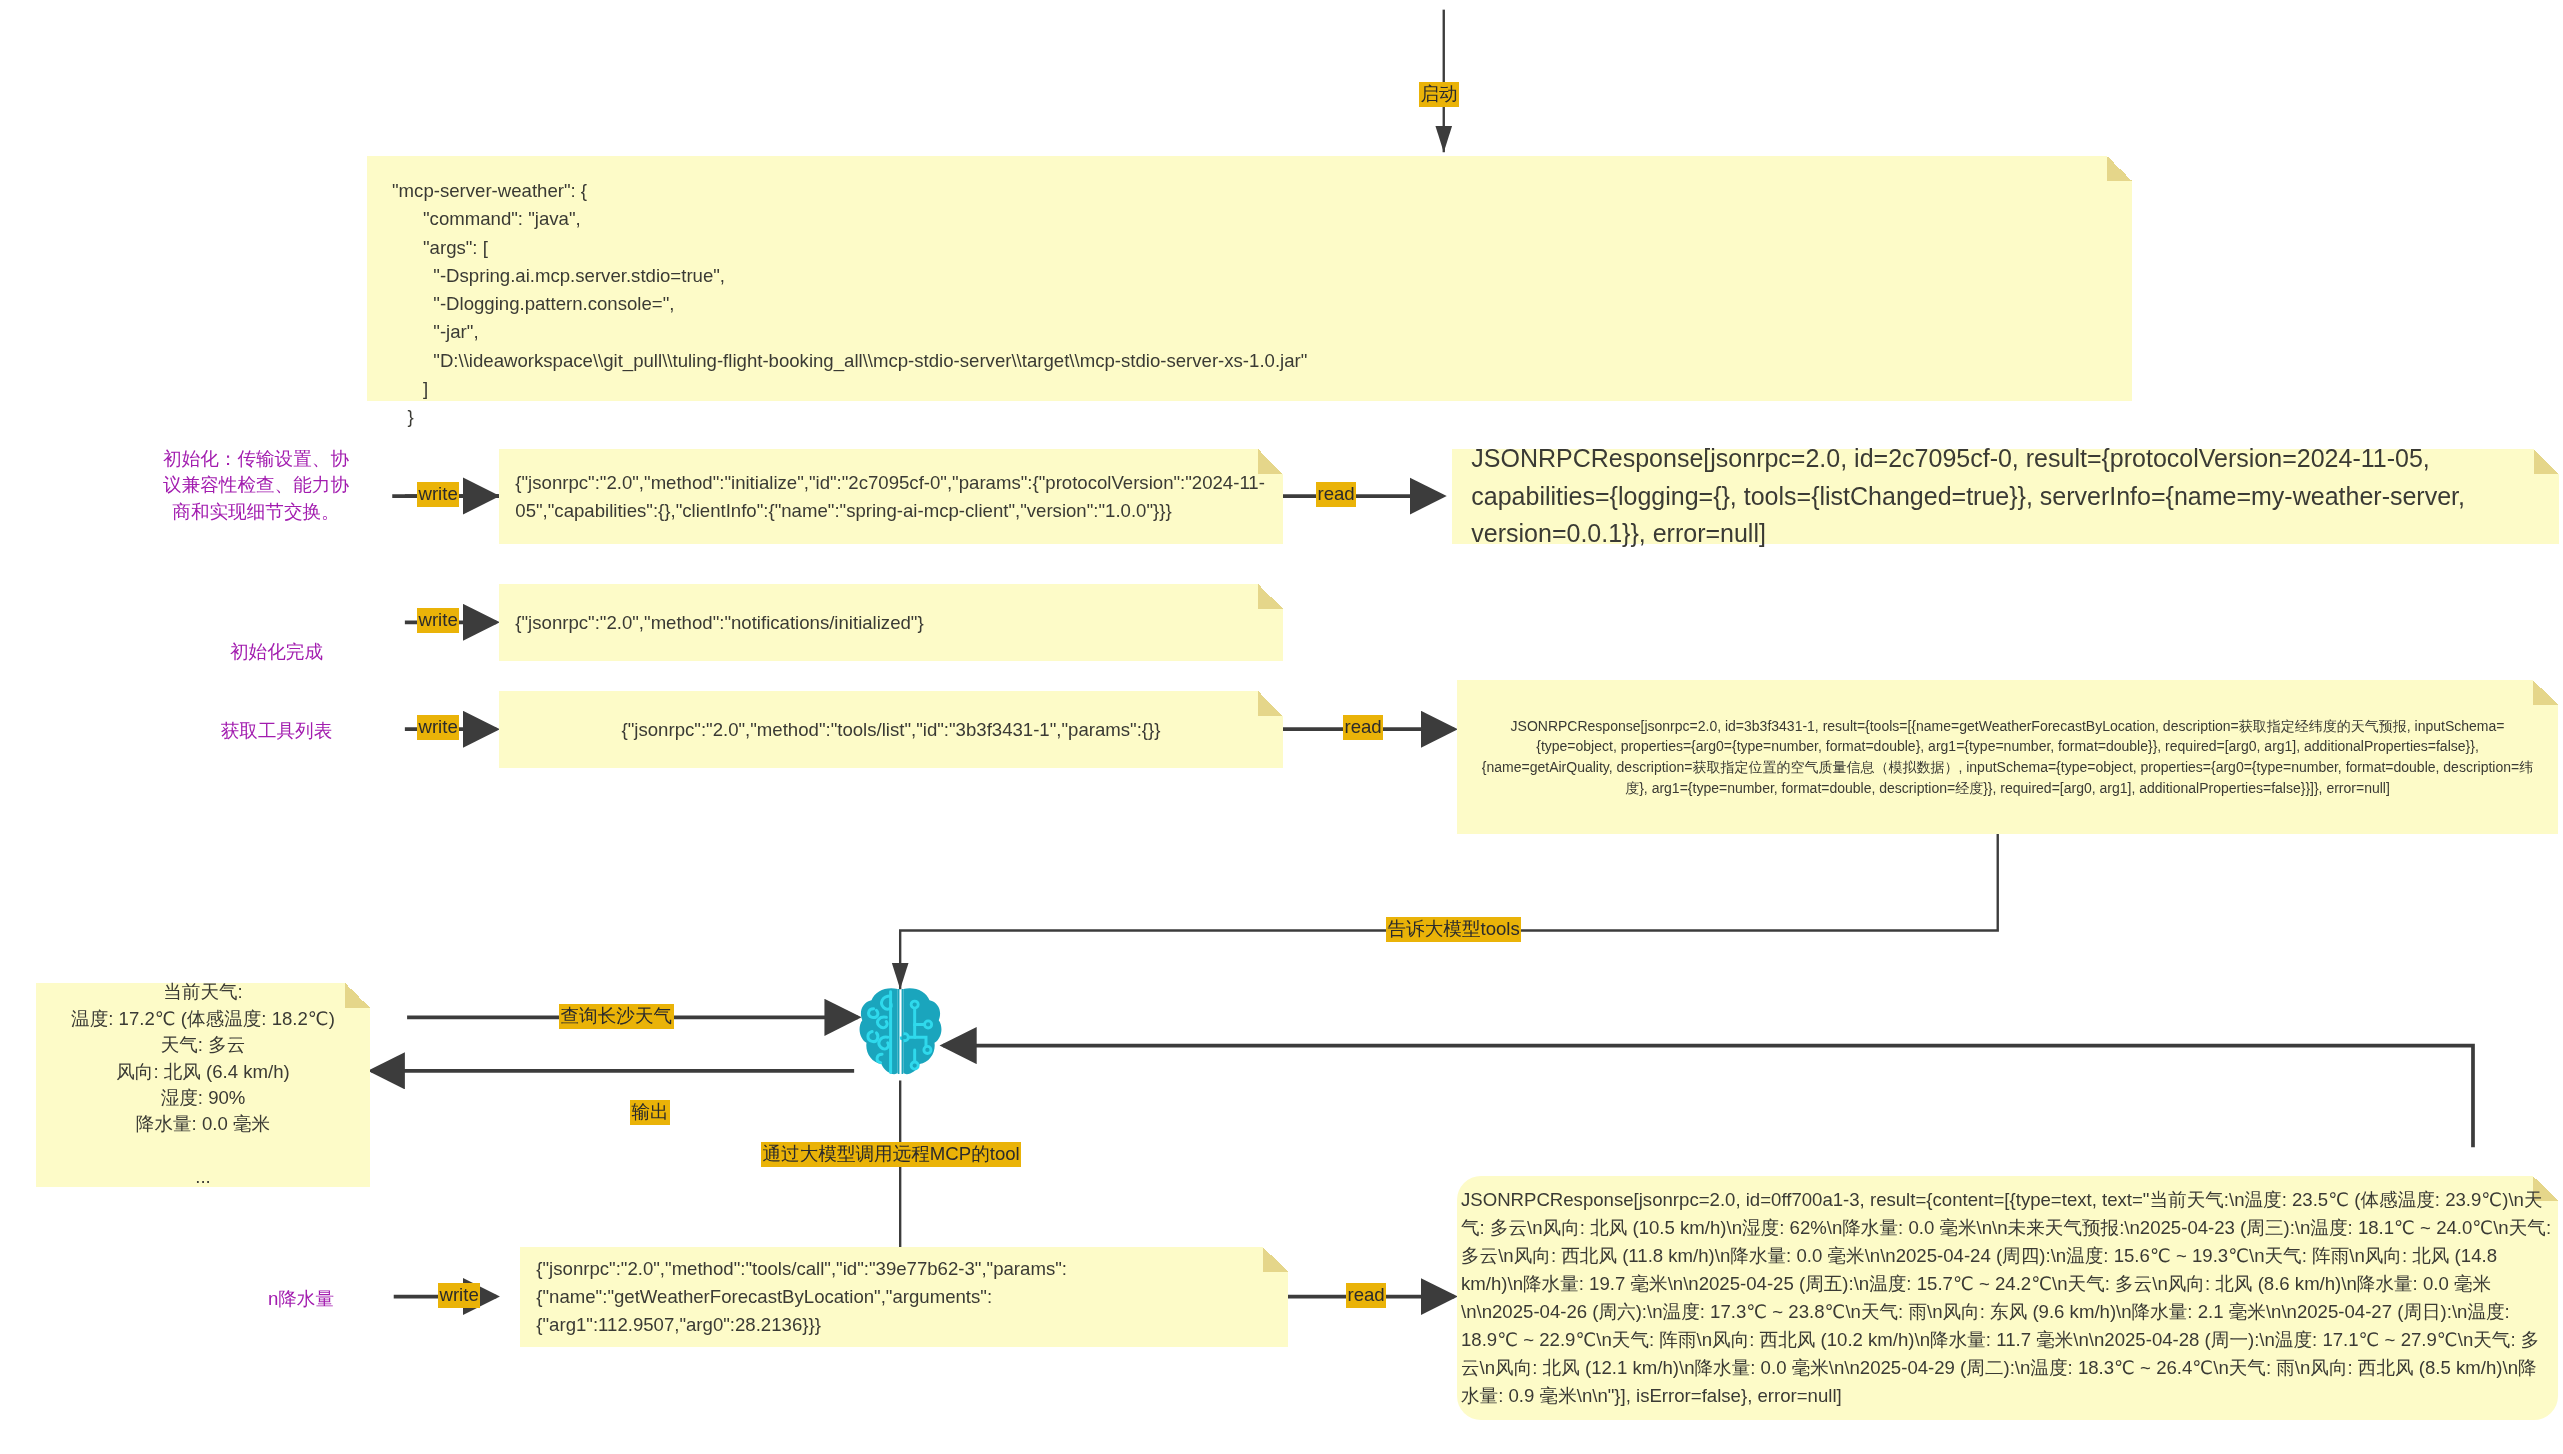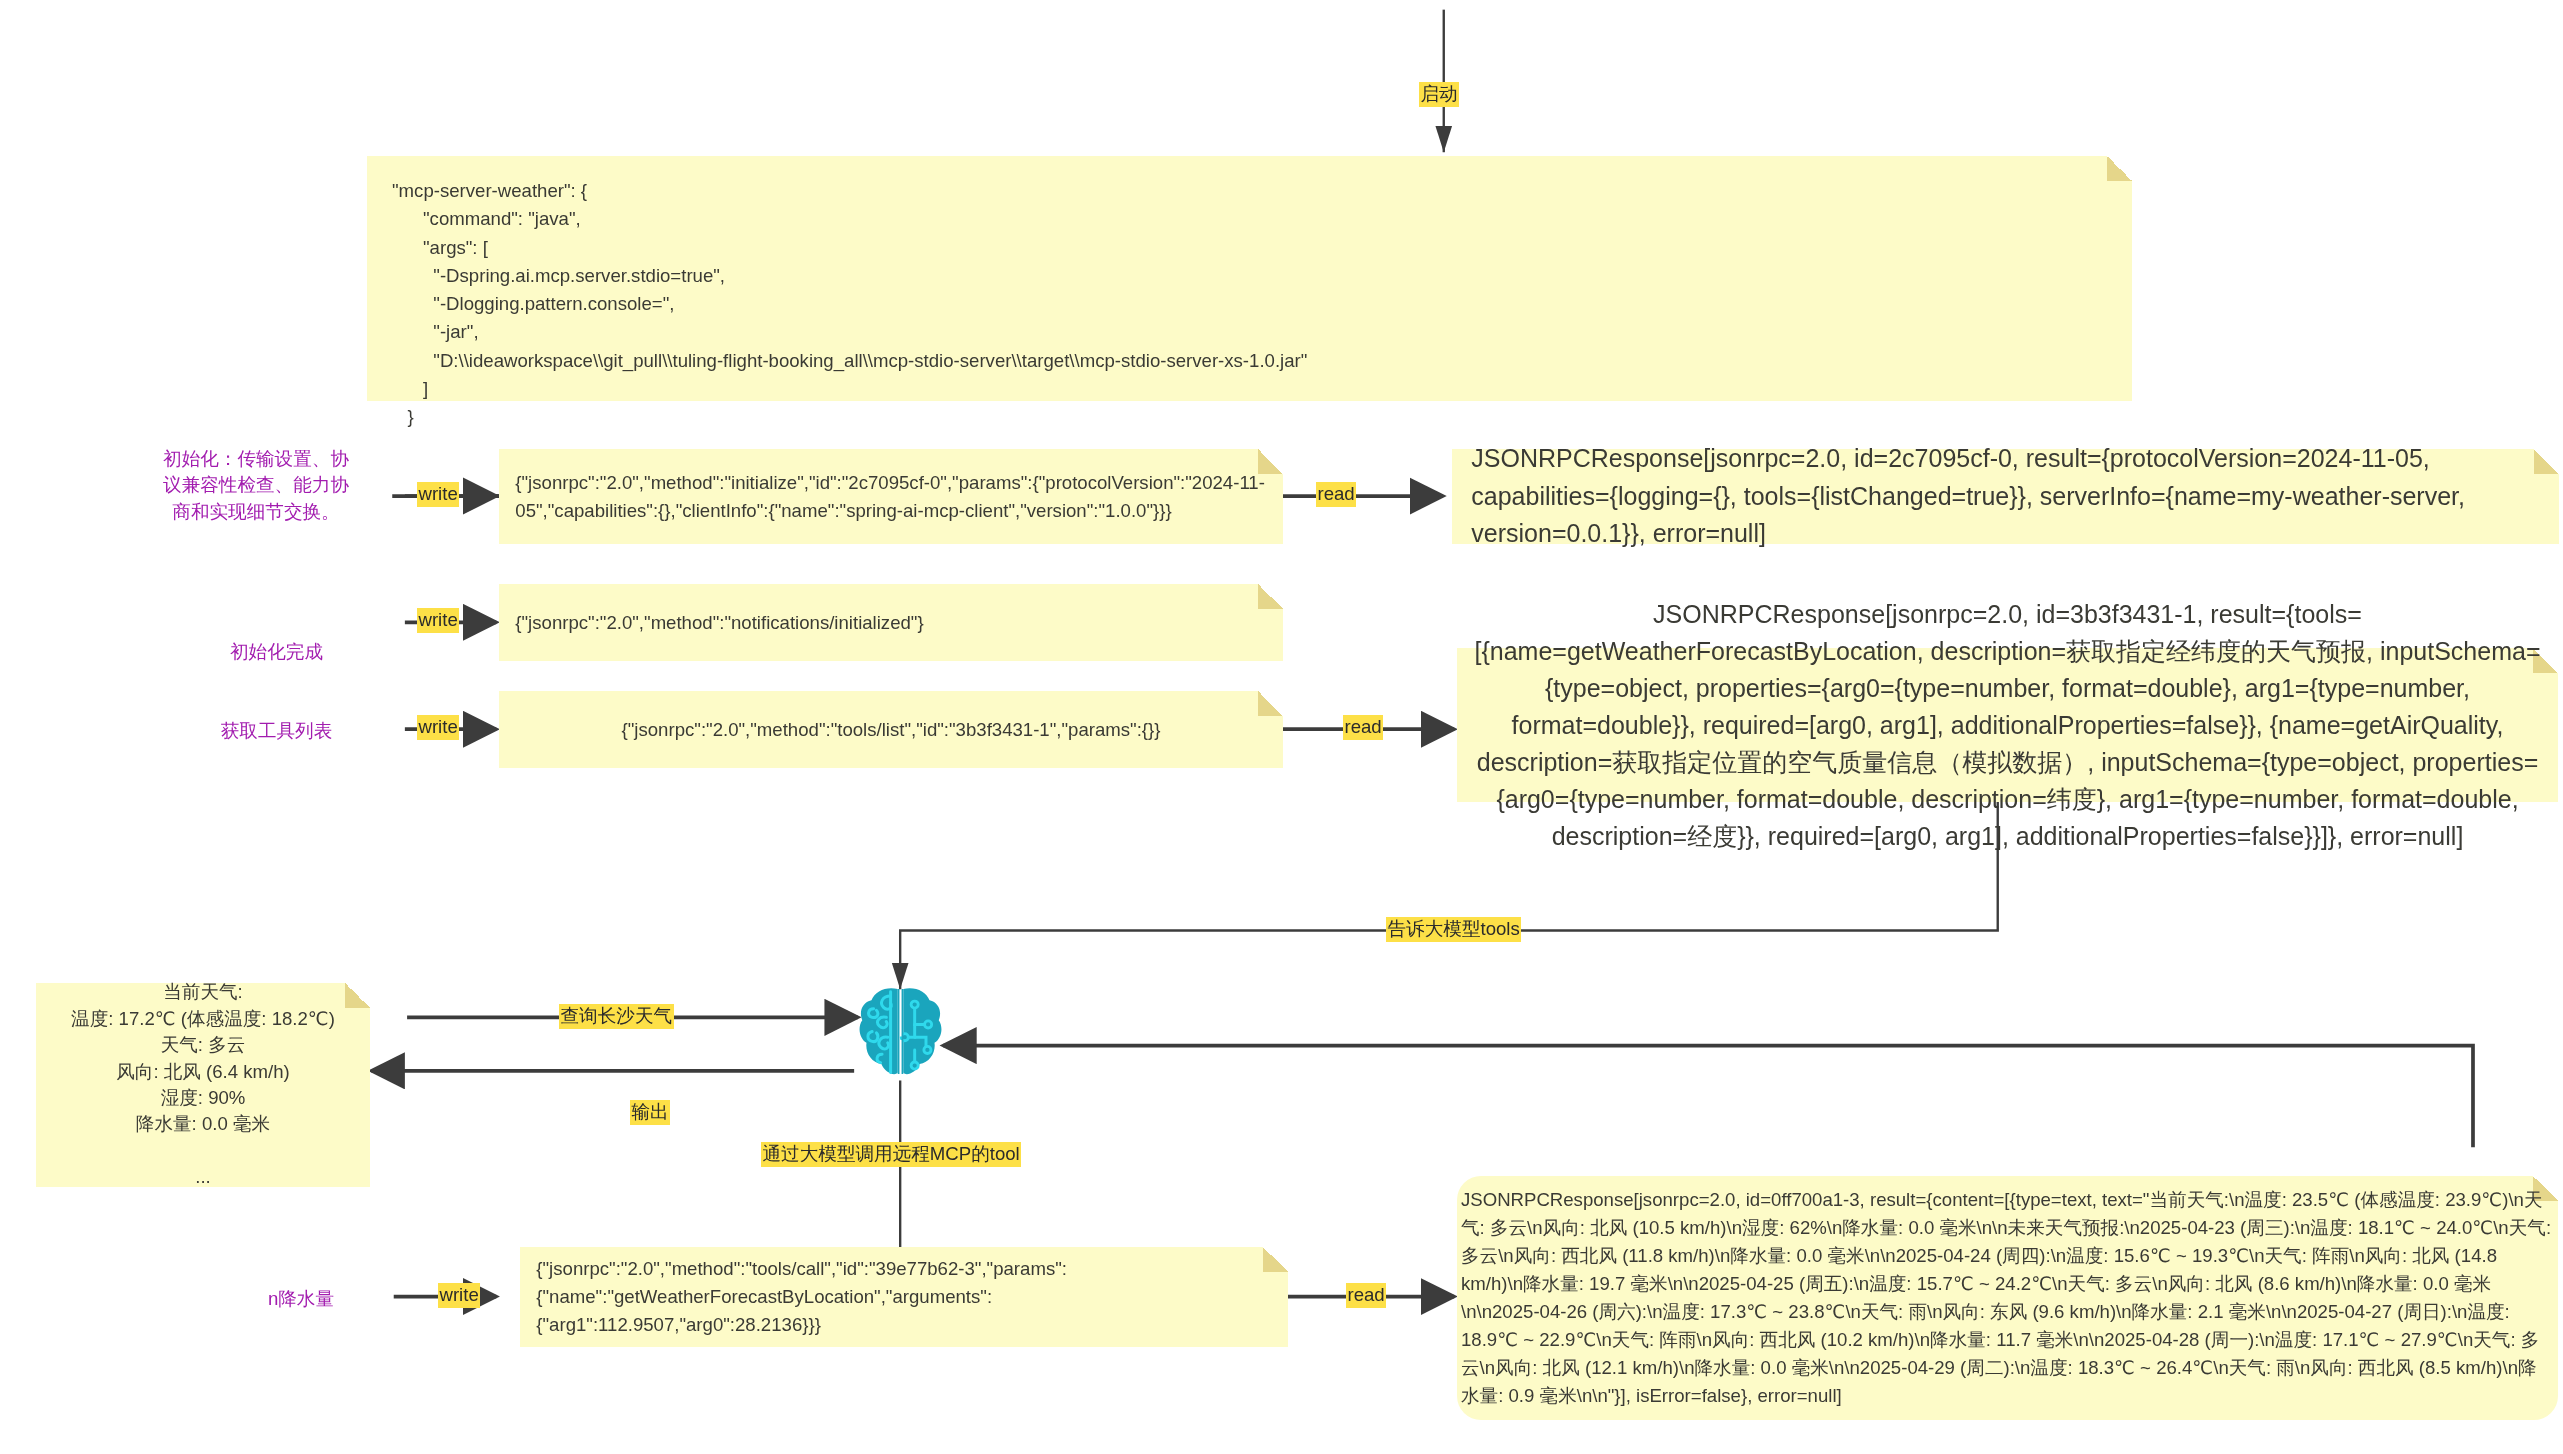--- a/index.html
+++ b/index.html
@@ -29,21 +29,21 @@
     position:absolute;right:0;top:0;width:25px;height:25px;
     background:linear-gradient(225deg,#ffffff 0 50%, #e5d68a 50% 100%);
   }
   .note .body{position:relative;z-index:2;width:100%;}
   .note.center{justify-content:center;text-align:center;}
   .note.mono-left .body{text-align:left;}
 
   
   .elabel{
     position:absolute;
-    background:#fde047;
+    background:#eab308;
     color:#2b2b2b;
     font-size:18.6px;
     line-height:1.1;
     padding:2.2px 1.5px;
     white-space:nowrap;
     z-index:6;
   }
   
   .caption{
     position:absolute;
@@ -142,22 +142,22 @@
   </div>
 
   <div class="caption" style="left:169px;top:718px;width:215px;">获取工具列表</div>
 
   <div class="note center" style="left:499px;top:691px;width:784px;height:77px;
               padding:10.4px 16.3px;align-items:center;font-size:18.6px;">
     <span class="fold"></span>
     <span class="body" style="text-align:center;">{"jsonrpc":"2.0","method":"tools/list","id":"3b3f3431-1","params":{}}</span>
   </div>
 
-  <div class="note center" style="left:1457px;top:648px;width:1101px;height:154px;
-              padding:10.4px 16.3px;align-items:center;font-size:25px;line-height:1.48;">
+  <div class="note center" style="left:1457px;top:680px;width:1101px;height:154px;
+              padding:10.4px 16.3px;align-items:center;font-size:14px;line-height:1.48;">
     <span class="fold"></span>
     <span class="body" style="text-align:center;">JSONRPCResponse[jsonrpc=2.0, id=3b3f3431-1, result={tools=[{name=getWeatherForecastByLocation, description=获取指定经纬度的天气预报, inputSchema={type=object, properties={arg0={type=number, format=double}, arg1={type=number, format=double}}, required=[arg0, arg1], additionalProperties=false}}, {name=getAirQuality, description=获取指定位置的空气质量信息（模拟数据）, inputSchema={type=object, properties={arg0={type=number, format=double, description=纬度}, arg1={type=number, format=double, description=经度}}, required=[arg0, arg1], additionalProperties=false}}]}, error=null]</span>
   </div>
 
   <div class="note center" style="left:36px;top:983px;width:334px;height:204px;
               padding:12px 13.4px;font-size:18.6px;line-height:1.42;">
     <span class="fold"></span>
     <span class="body" style="text-align:center;">当前天气:
 温度: 17.2℃ (体感温度: 18.2℃)
 天气: 多云

